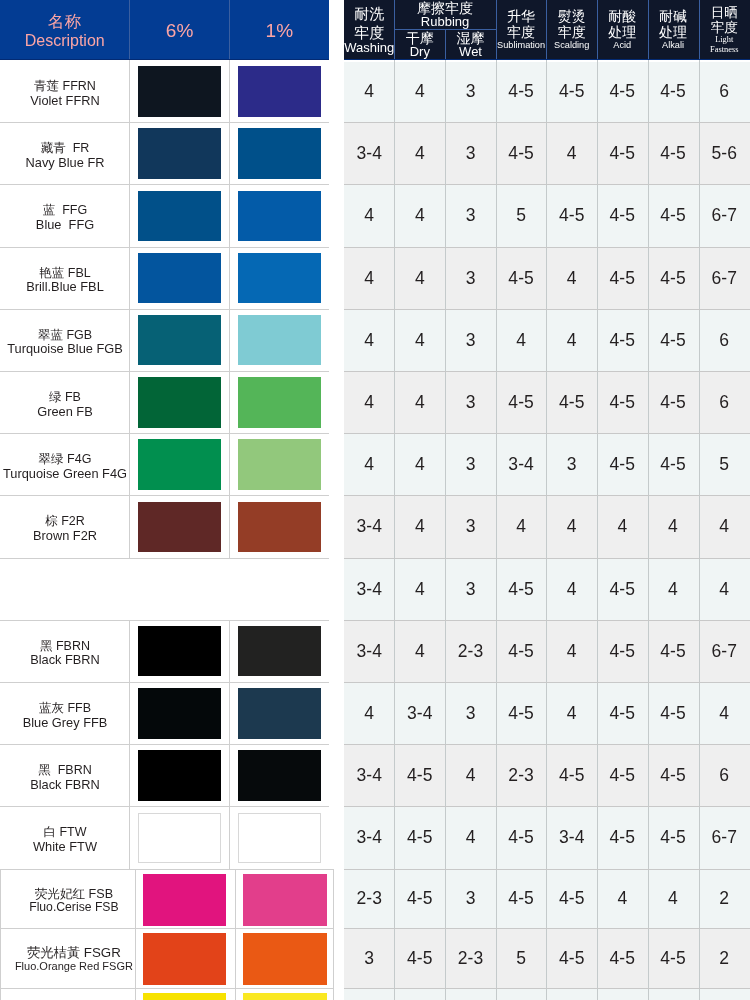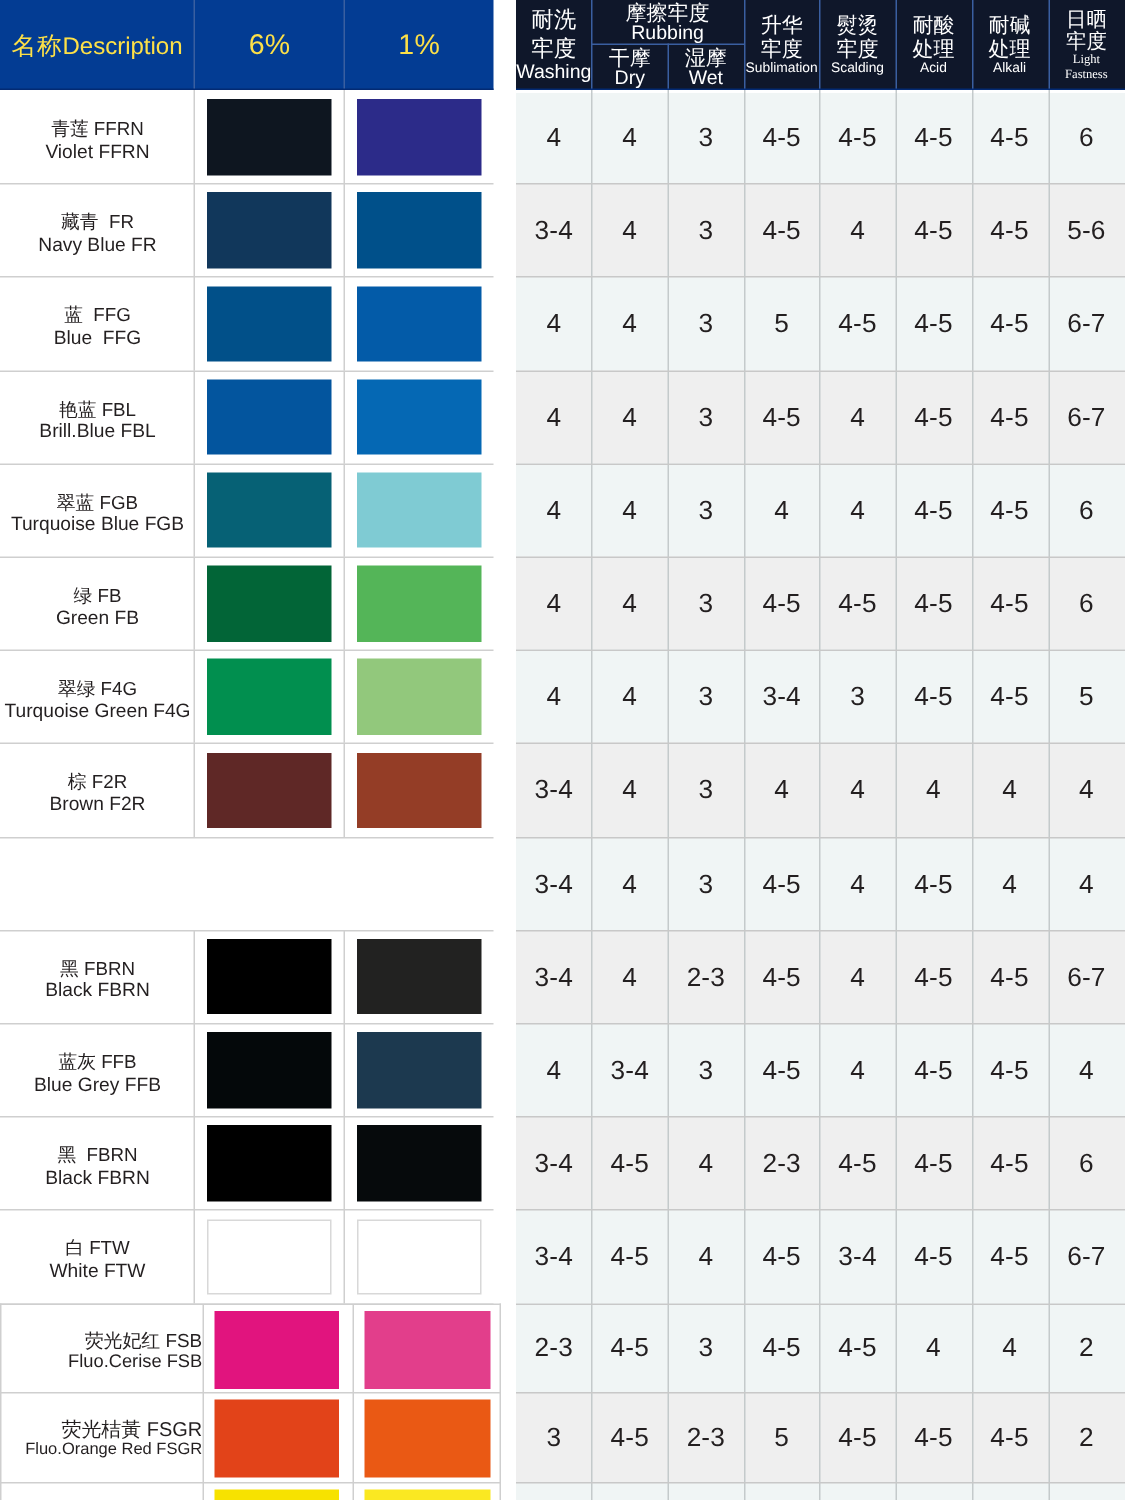--- a/index.html
+++ b/index.html
@@ -7,22 +7,22 @@
 body{width:750px;height:1000px;overflow:hidden;
   font-family:"Liberation Sans","DejaVu Sans",sans-serif;
   -webkit-font-smoothing:antialiased;}
 #page{position:relative;width:750px;height:1000px;background:#fff;}
 .lname-cn,.lname-en,.lh-cn,.lh-en,.lh-pct,.rh-cn,.rh-en,.rcell{filter:opacity(100%);}
 
 
 #left-table{position:absolute;left:0;top:0;width:329px;height:1000px;}
 #left-head{position:absolute;left:0;top:0;width:329px;height:60px;background:#033C93;}
 #left-head-edge{position:absolute;left:0;top:59px;width:329px;height:1px;background:#032A73;z-index:3;}
-.lh-cell{position:absolute;top:0;height:60px;display:flex;
-  align-items:center;justify-content:center;color:#fde047;box-sizing:border-box;padding-top:2px;}
+.lh-cell{position:absolute;top:0;height:60px;display:flex;flex-direction:column;
+  align-items:center;justify-content:center;color:#fca5a5;box-sizing:border-box;padding-top:2px;}
 .lh-desc{left:0;width:129.4px;}
 .lh-c6{left:129.4px;width:99.6px;border-left:1px solid #3A5FA0;}
 .lh-c1{left:229px;width:100px;border-left:1px solid #3A5FA0;}
 .lh-cn{font-size:16.5px;line-height:19px;letter-spacing:.5px;}
 .lh-en{font-size:16px;line-height:19px;}
 .lh-pct{font-size:19px;line-height:20px;letter-spacing:0.2px;}
 
 .lrow{position:absolute;left:0;width:329px;box-sizing:border-box;}
 .lhline{position:absolute;left:0;height:1px;background:#CFCFCF;}
 .lname{position:absolute;left:0;top:0;width:130px;height:100%;
@@ -33,21 +33,21 @@
 .lsw-wrap{position:absolute;top:0;height:100%;box-sizing:border-box;
   border-left:1px solid #CFCFCF;}
 .lsw-wrap.a{left:129px;width:100px;}
 .lsw-wrap.b{left:229px;width:100px;}
 .lsw{position:absolute;left:7.9px;top:6.2px;width:83.2px;height:50.5px;}
 .lsw.white{border:1px solid #D8D8D8;box-sizing:border-box;}
 
 
 .lrow.fluo{width:333.5px;border-left:1px solid #CFCFCF;border-right:1px solid #CFCFCF;}
 .lrow.fluo.first{border-top:1px solid #CFCFCF;}
-.lrow.fluo .lname{width:133.8px;align-items:flex-end;justify-content:center;
+.lrow.fluo .lname{width:133.8px;align-items:center;justify-content:center;
   padding-left:12px;padding-top:4px;}
 .lrow.fluo .lsw-wrap.a{left:133.8px;width:100.2px;}
 .lrow.fluo .lsw-wrap.b{left:234px;width:99.5px;}
 .lrow.fluo .lsw{left:7.2px;top:4.5px;width:83.4px;height:52px;}
 .lrow.fluo .lname-cn{font-size:12.6px;line-height:14.2px;}
 .lrow.fluo .lname-en{font-size:12.2px;line-height:13.8px;}
 .lrow.fluo.small .lname-cn{font-size:13.3px;}
 .lrow.fluo.small .lname-en{font-size:11px;}
 
 

